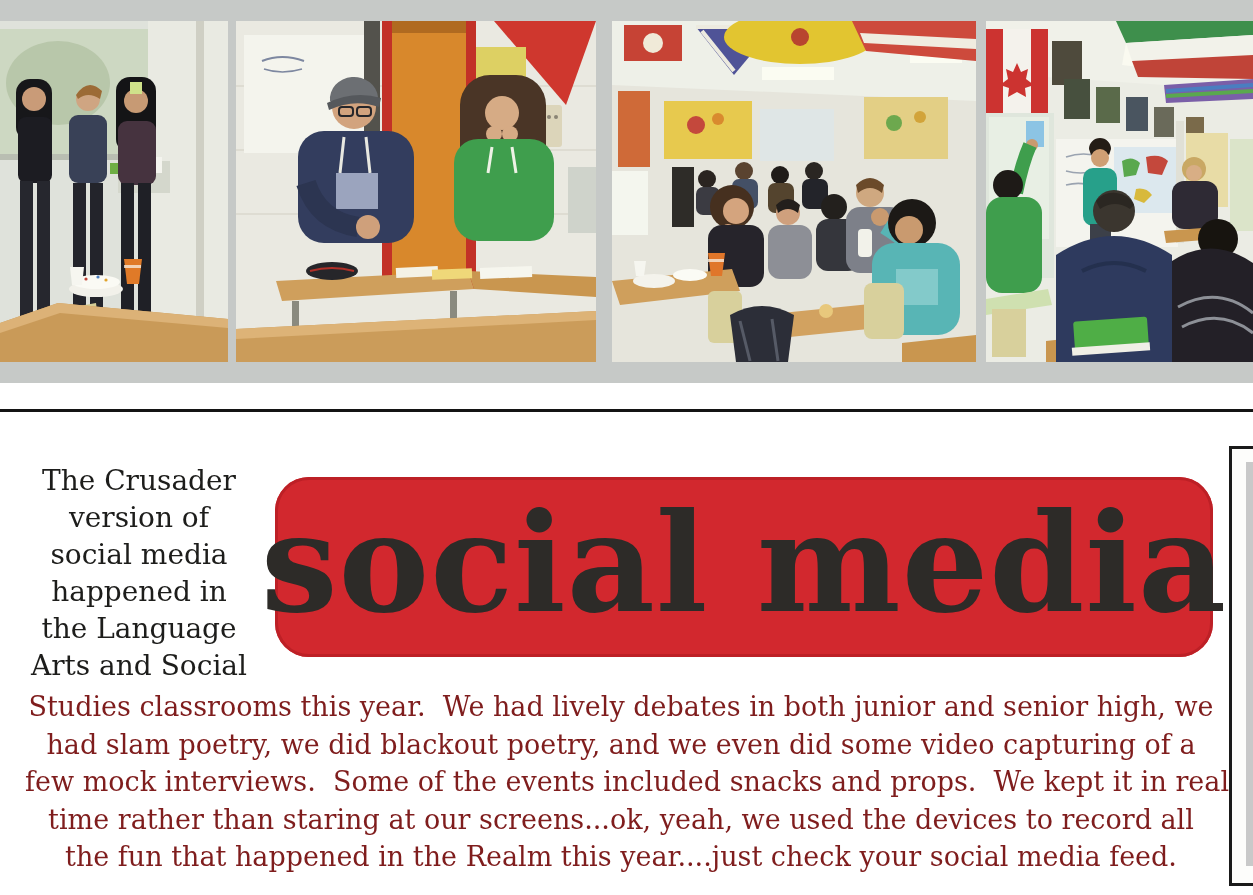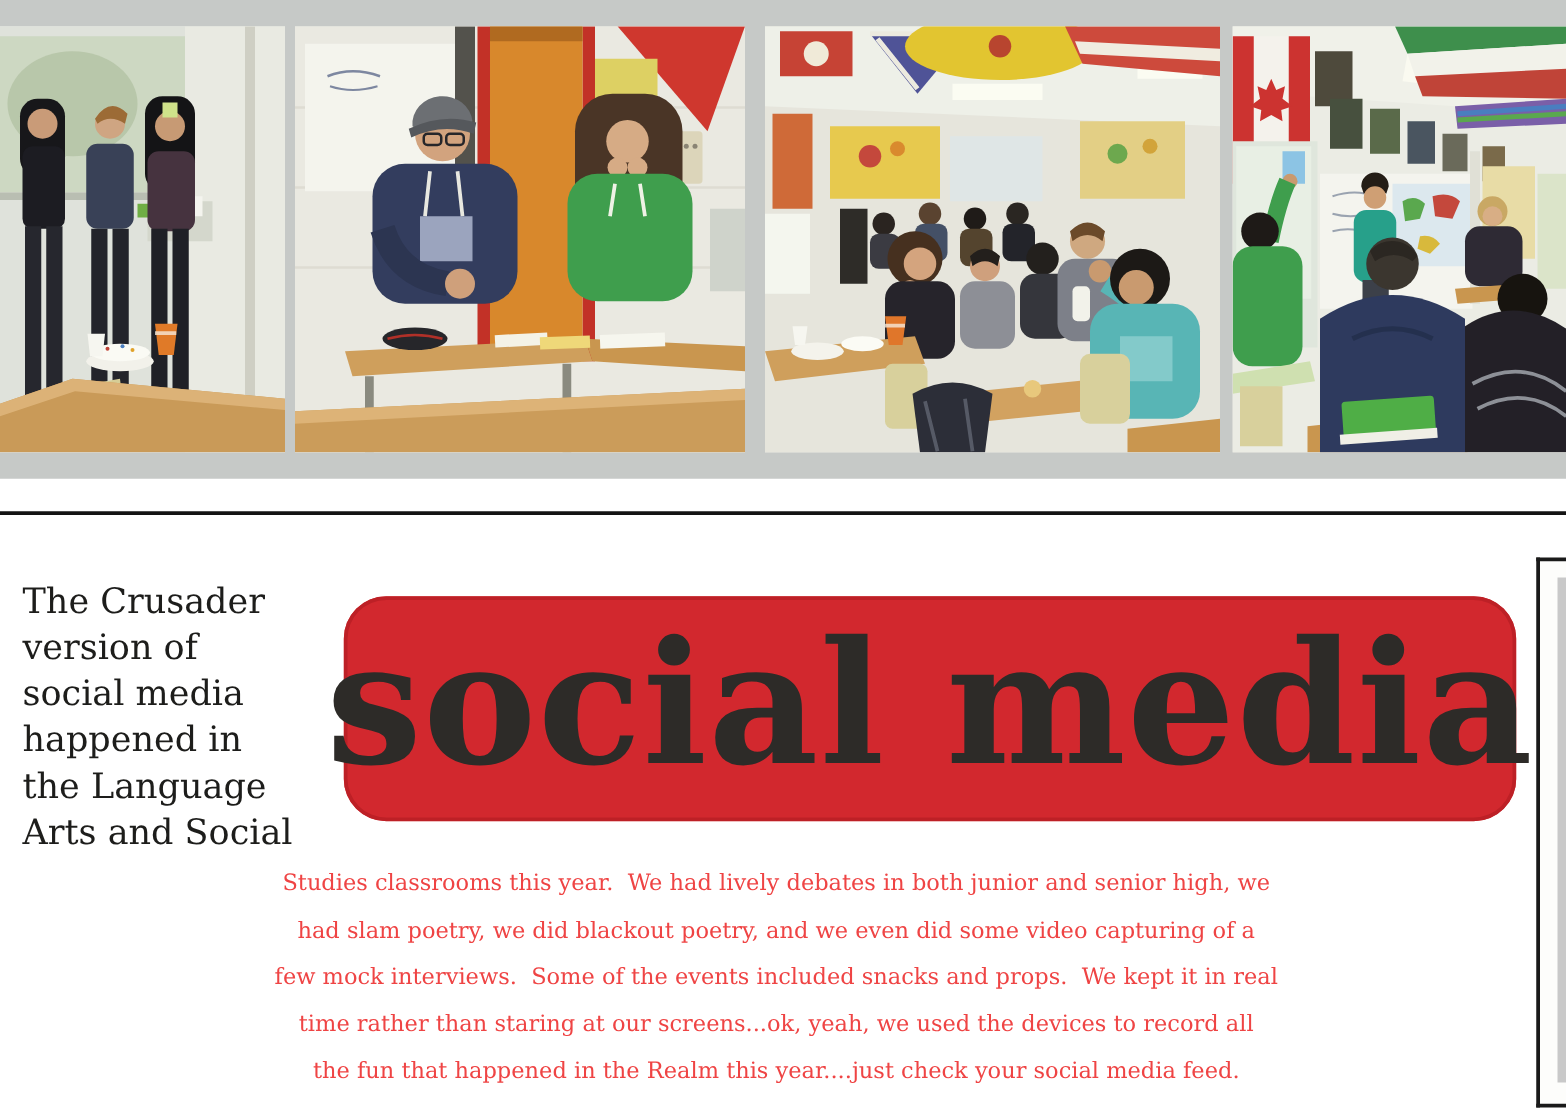--- a/index.html
+++ b/index.html
@@ -10,30 +10,30 @@
   .photo{position:absolute;top:21px;height:341px;overflow:hidden;background:#e8e8e2;}
   .photo svg{display:block;}
   .photo-1{left:0;width:228px;}
   .photo-2{left:236px;width:360px;}
   .photo-3{left:612px;width:364px;}
   .photo-4{left:986px;width:267px;}
   
   .rule{position:absolute;left:0;top:409px;width:1253px;height:3px;background:#141414;}
   
   .intro{position:absolute;left:18px;top:462px;width:242px;
-         font-size:28px;line-height:37px;text-align:left;white-space:pre;color:#1d1d1b;}
+         font-size:28px;line-height:37px;text-align:center;white-space:pre;color:#1d1d1b;}
   
   .title-box{position:absolute;left:275px;top:477px;width:938px;height:180px;
              background:#d2282e;border-radius:34px;box-shadow:inset 0 0 0 3px #bd2026;
              display:flex;align-items:center;justify-content:center;}
   .title-box .title-text{font-size:136px;font-weight:bold;letter-spacing:1px;
              color:#2d2b28;line-height:1;transform:translateY(-4px);white-space:pre;}
   
   .paragraph{position:absolute;left:25px;top:688px;width:1192px;
-             font-size:18px;line-height:37.5px;text-align:center;white-space:pre;color:#ef4444;}
+             font-size:27px;line-height:37.5px;text-align:center;white-space:pre;color:#7f1d1d;}
   
   .side-panel{position:absolute;left:1229px;top:446px;width:24px;height:434px;
               border-top:3px solid #1a1a1a;border-left:3px solid #1a1a1a;border-bottom:3px solid #1a1a1a;
               background:#fdfdfb;}
   .side-strip{position:absolute;left:1246px;top:462px;width:7px;height:404px;background:#c9c9c9;}
 </style>
 </head>
 <body>
 
 <div id="page">

